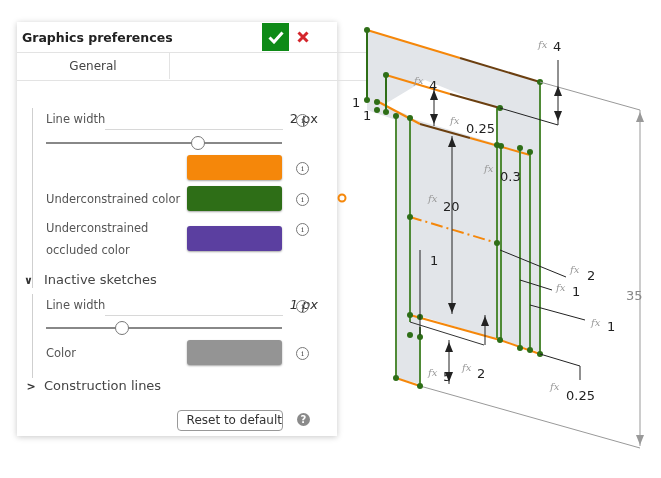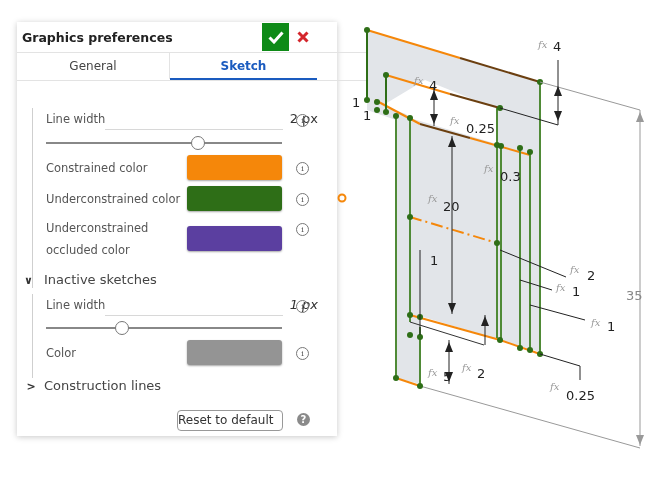--- a/index.html
+++ b/index.html
@@ -31,21 +31,21 @@
   .vline { position: absolute; left: 15px; width: 1px; background: #cfcfcf; }
   .lbl { position: absolute; left: 29px; font-size: 11.5px; color: #555; line-height: 19px; }
   .field-line { position: absolute; left: 88px; width: 178px; height: 1px; background: #d8d8d8; }
   .val { position: absolute; right: 19px; font-size: 13px; color: #333; }
   .info { position: absolute; left: 279px; width: 11px; height: 11px; border: 1px solid #777; border-radius: 50%; font-size: 8px; line-height: 11px; text-align: center; color: #555; font-family: "DejaVu Serif", serif; }
   .slider { position: absolute; left: 29px; width: 236px; height: 2px; background: #888; }
   .knob { position: absolute; top: -6px; width: 12px; height: 12px; border-radius: 50%; background: #fff; border: 1px solid #777; }
   .swatch { position: absolute; left: 170px; width: 95px; height: 25px; border-radius: 3px; box-shadow: 0 1px 2px rgba(0,0,0,0.35); }
   .reset-btn {
     position: absolute; left: 160px; top: 388px; width: 104px; height: 19px;
-    border: 1px solid #999; border-radius: 4px; font-size: 12px; line-height: 19px; text-align: left; color: #333; background:#fff;
+    border: 1px solid #999; border-radius: 4px; font-size: 12px; line-height: 19px; text-align: right; color: #333; background:#fff;
   }
   .help { position: absolute; left: 280px; top: 391px; width: 13px; height: 13px; border-radius: 50%; background: #8a8a8a; color: #fff; font-size: 10px; font-weight: bold; line-height: 13px; text-align: center; }
   .cad { position: absolute; left: 330px; top: 0; width: 331px; height: 478px; }
   .dimtxt { font-family: "DejaVu Sans", sans-serif; font-size: 13px; fill: #222; }
   .fx { font-family: "DejaVu Serif", serif; font-style: italic; font-size: 10px; fill: #999; }
 </style>
 </head>
 <body>
 
 <div class="panel">
@@ -58,35 +58,33 @@
     </div>
     <div class="x-btn">
       <svg width="12" height="12" viewBox="0 0 12 12">
           <path d="M1.5 1.5 L10.5 10.5 M10.5 1.5 L1.5 10.5" stroke="#d4262c" stroke-width="3"></path>
         </svg>
     </div>
   </div>
 
   <div class="tabs">
     <div class="tab general">General</div>
-    <div class="tab sketch">Sketch</div>
   </div>
 
   <div class="vline" style="top:86px;height:180px;"></div>
 
   <span class="lbl" style="top:88px;">Line width</span>
   <div class="field-line" style="top:107px;"></div>
   <span class="val" style="top:89px;">2 px</span>
   <div class="info" style="top:92px;">i</div>
 
   <div class="slider" style="top:120px;">
     <div class="knob" style="left:145px;"></div>
   </div>
 
-  <span class="lbl" style="top:137px;">Constrained color</span>
   <div class="swatch" style="top:133px;background:#f5870a;"></div>
   <div class="info" style="top:140px;">i</div>
 
   <span class="lbl" style="top:168px;">Underconstrained color</span>
   <div class="swatch" style="top:164px;background:#2e6e17;"></div>
   <div class="info" style="top:171px;">i</div>
 
   <span class="lbl" style="top:197px;">Underconstrained</span>
   <span class="lbl" style="top:219px;">occluded color</span>
   <div class="swatch" style="top:204px;background:#5b3fa0;"></div>

